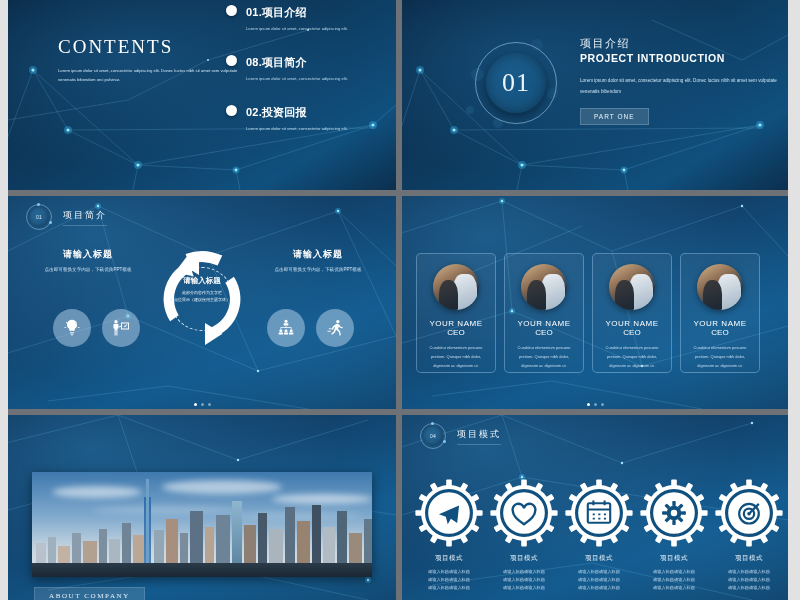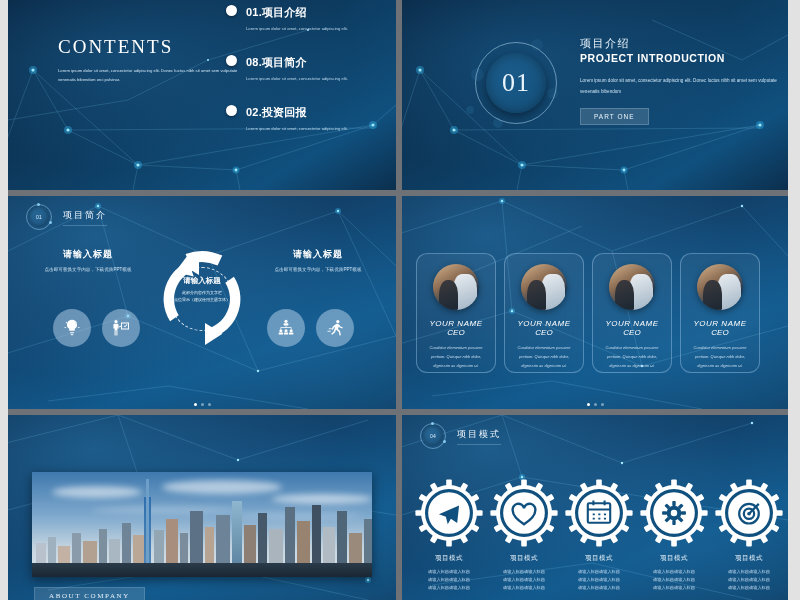--- a/index.html
+++ b/index.html
@@ -93,23 +93,23 @@
   .ico-circ svg { width:20px; height:20px; fill:#fff; }
   .cy-center { position:absolute; left:139px; top:48px; width:110px; height:110px; }
   .cy-dash { position:absolute; left:23px; top:23px; width:64px; height:64px; border-radius:50%;
              border:1px dashed rgba(255,255,255,.85); }
   .cy-inner { position:absolute; left:23px; top:32px; width:64px; text-align:center; }
   .cy-in-h { font-size:7.5px; font-weight:bold; color:#fff; }
   .cy-in-p { margin-top:3px; font-size:4px; line-height:1.75; color:#eaf4fb; }
 
   
   .team { position:absolute; left:14px; top:57px; display:flex; gap:8px; }
-  .t-card { width:80px; height:120px; border:1px solid rgba(150,195,230,.45); border-radius:11px;
+  .t-card { width:80px; height:120px; border:1px solid rgba(150,195,230,.45); border-radius:5px;
             background:linear-gradient(180deg,rgba(255,255,255,.05),rgba(255,255,255,.01));
-            padding-top:10px; text-align:center;font-style:italic; }
+            padding-top:10px; text-align:center; }
   .t-av { width:46px; height:46px; border-radius:50%; margin:0 auto;
           background:linear-gradient(150deg,#d7b48c 0%,#8a6b52 38%,#22384f 70%,#14293c 100%);
           box-shadow:0 2px 6px rgba(0,0,0,.4); position:relative; overflow:hidden; }
   .t-av::after { content:""; position:absolute; left:44%; top:22%; width:52%; height:78%;
                  background:linear-gradient(160deg,#eaeef2,#9fb3c4); border-radius:40% 40% 10% 10%; }
   .t-av::before { content:""; position:absolute; left:12%; top:34%; width:42%; height:66%;
                  background:linear-gradient(160deg,#3c3a3d,#1b2733); border-radius:45% 45% 6% 6%; z-index:2; }
   .t-name { margin-top:9px; font-size:8px; letter-spacing:.5px; color:#fff; }
   .t-role { font-size:8px; color:#fff; }
   .t-desc { margin:7px 6px 0; font-size:4px; line-height:2.2; color:#c8def0; }

